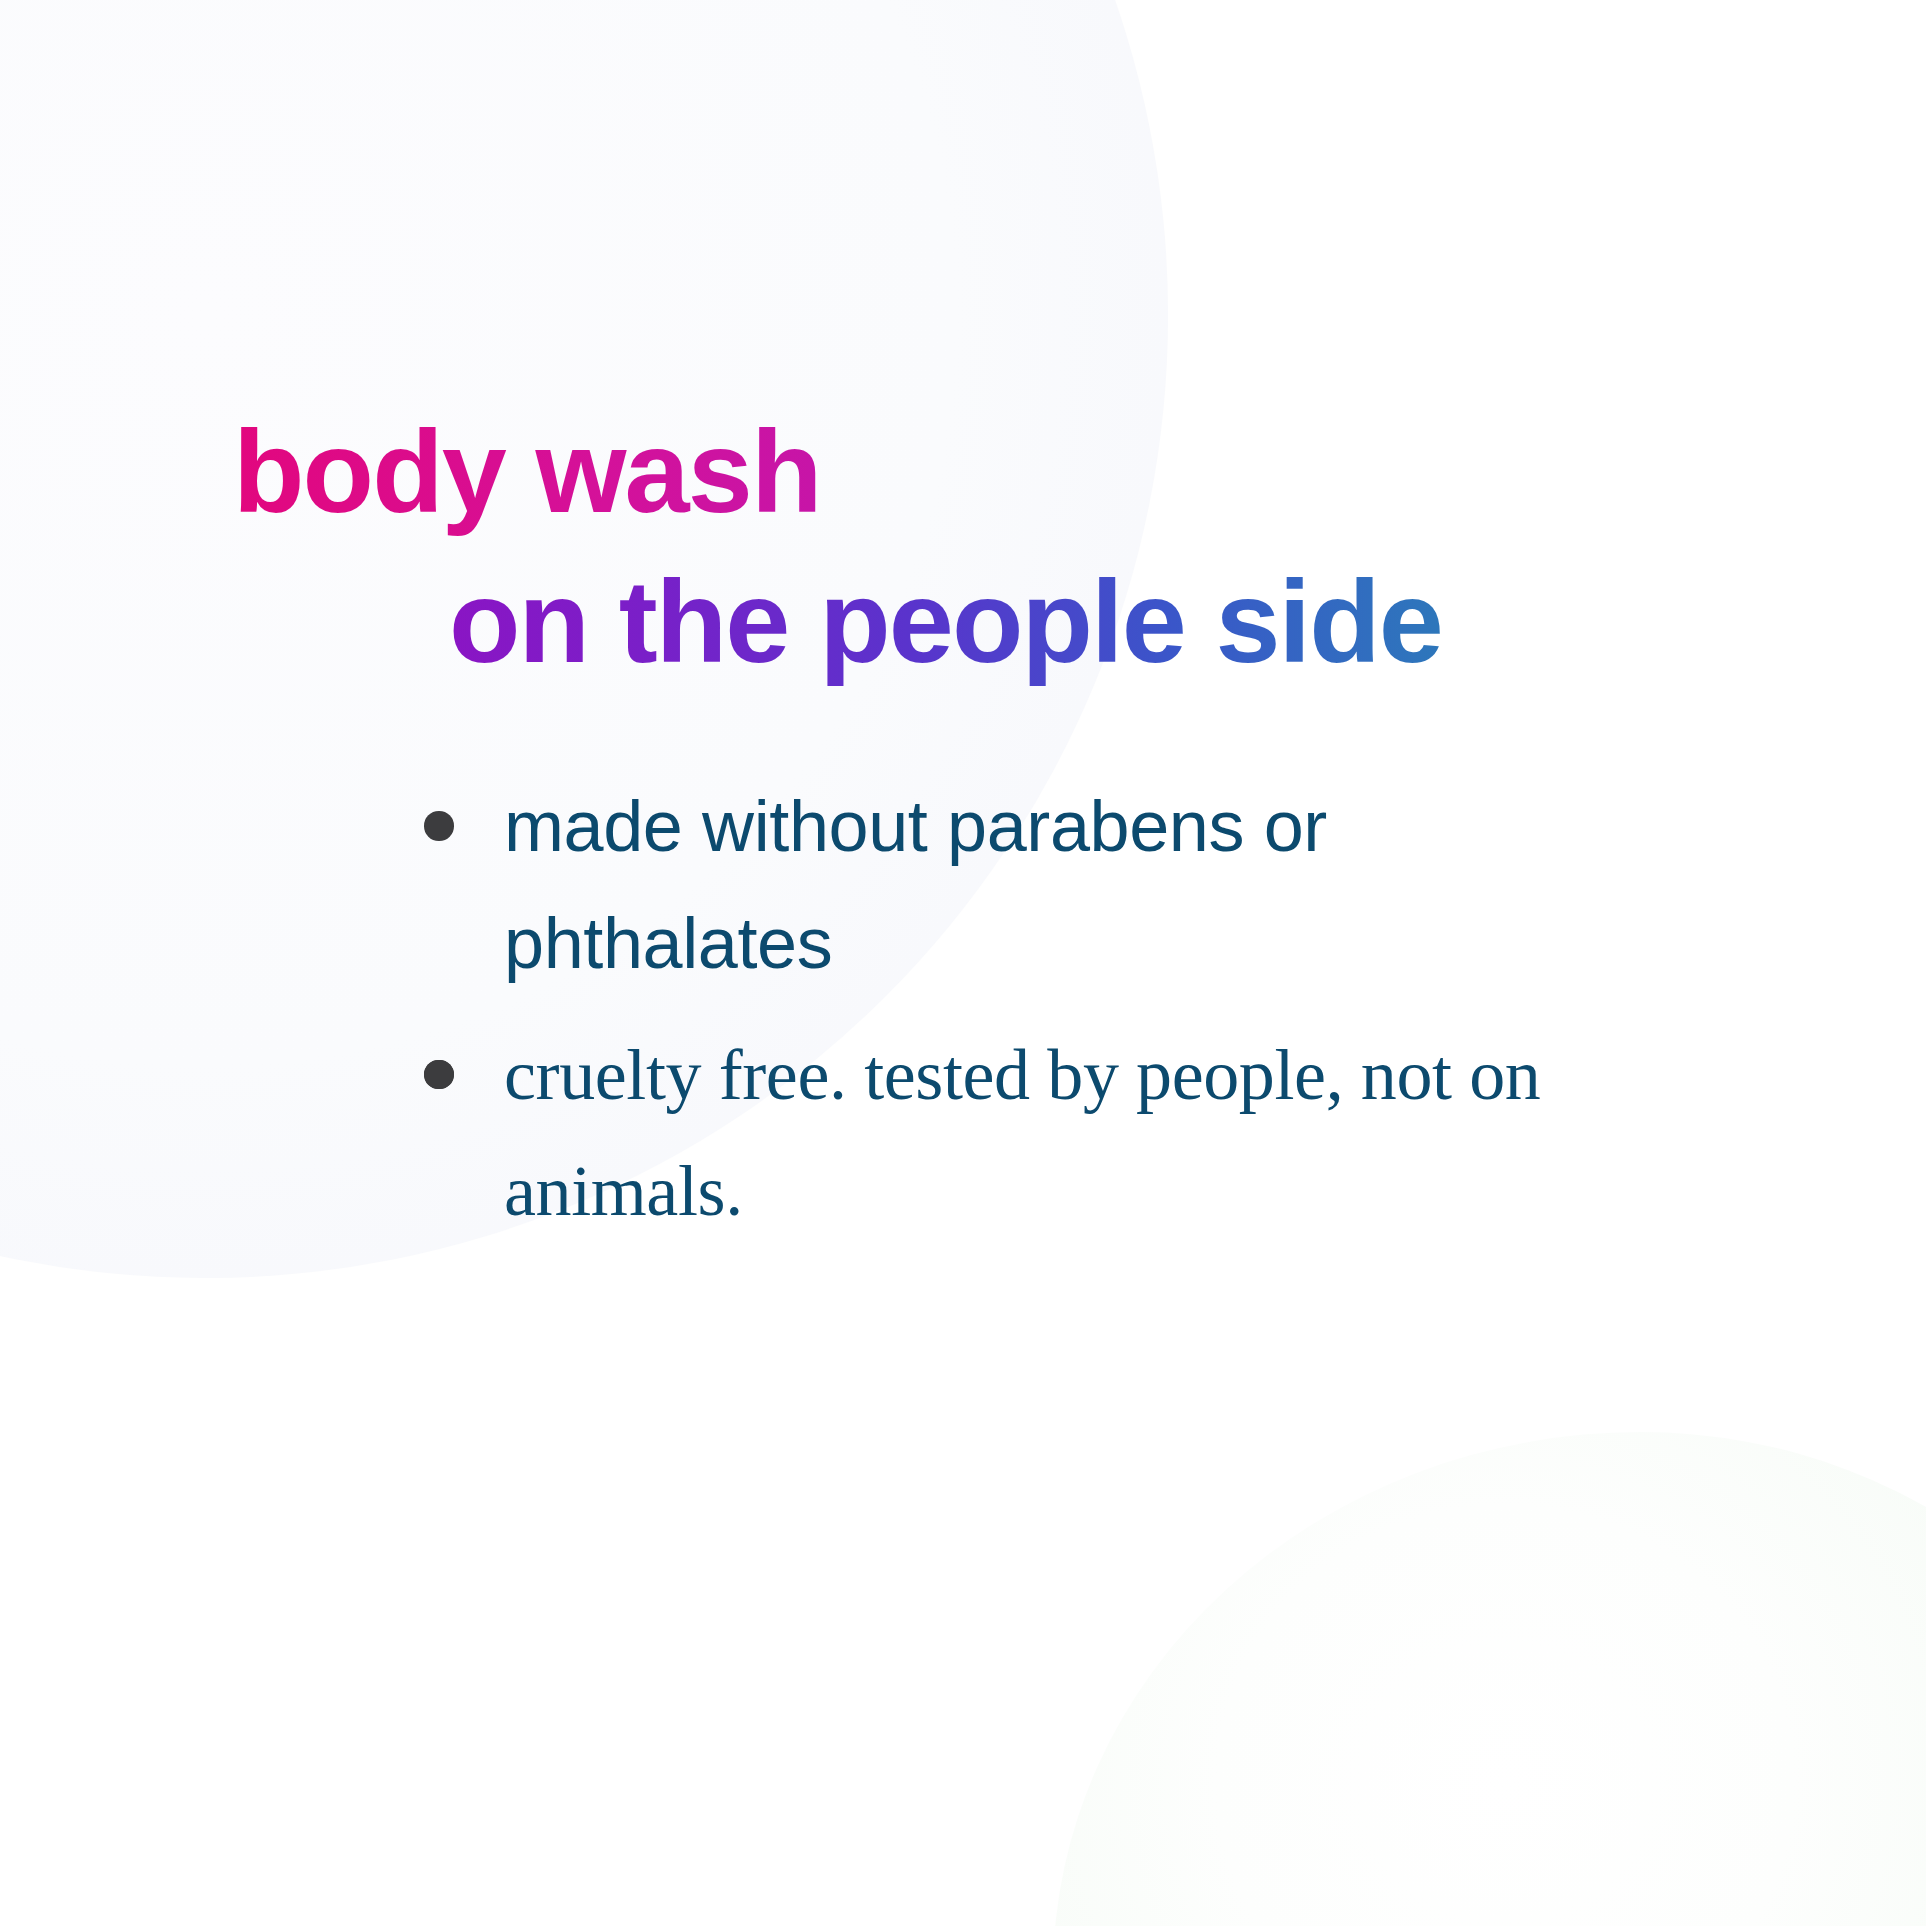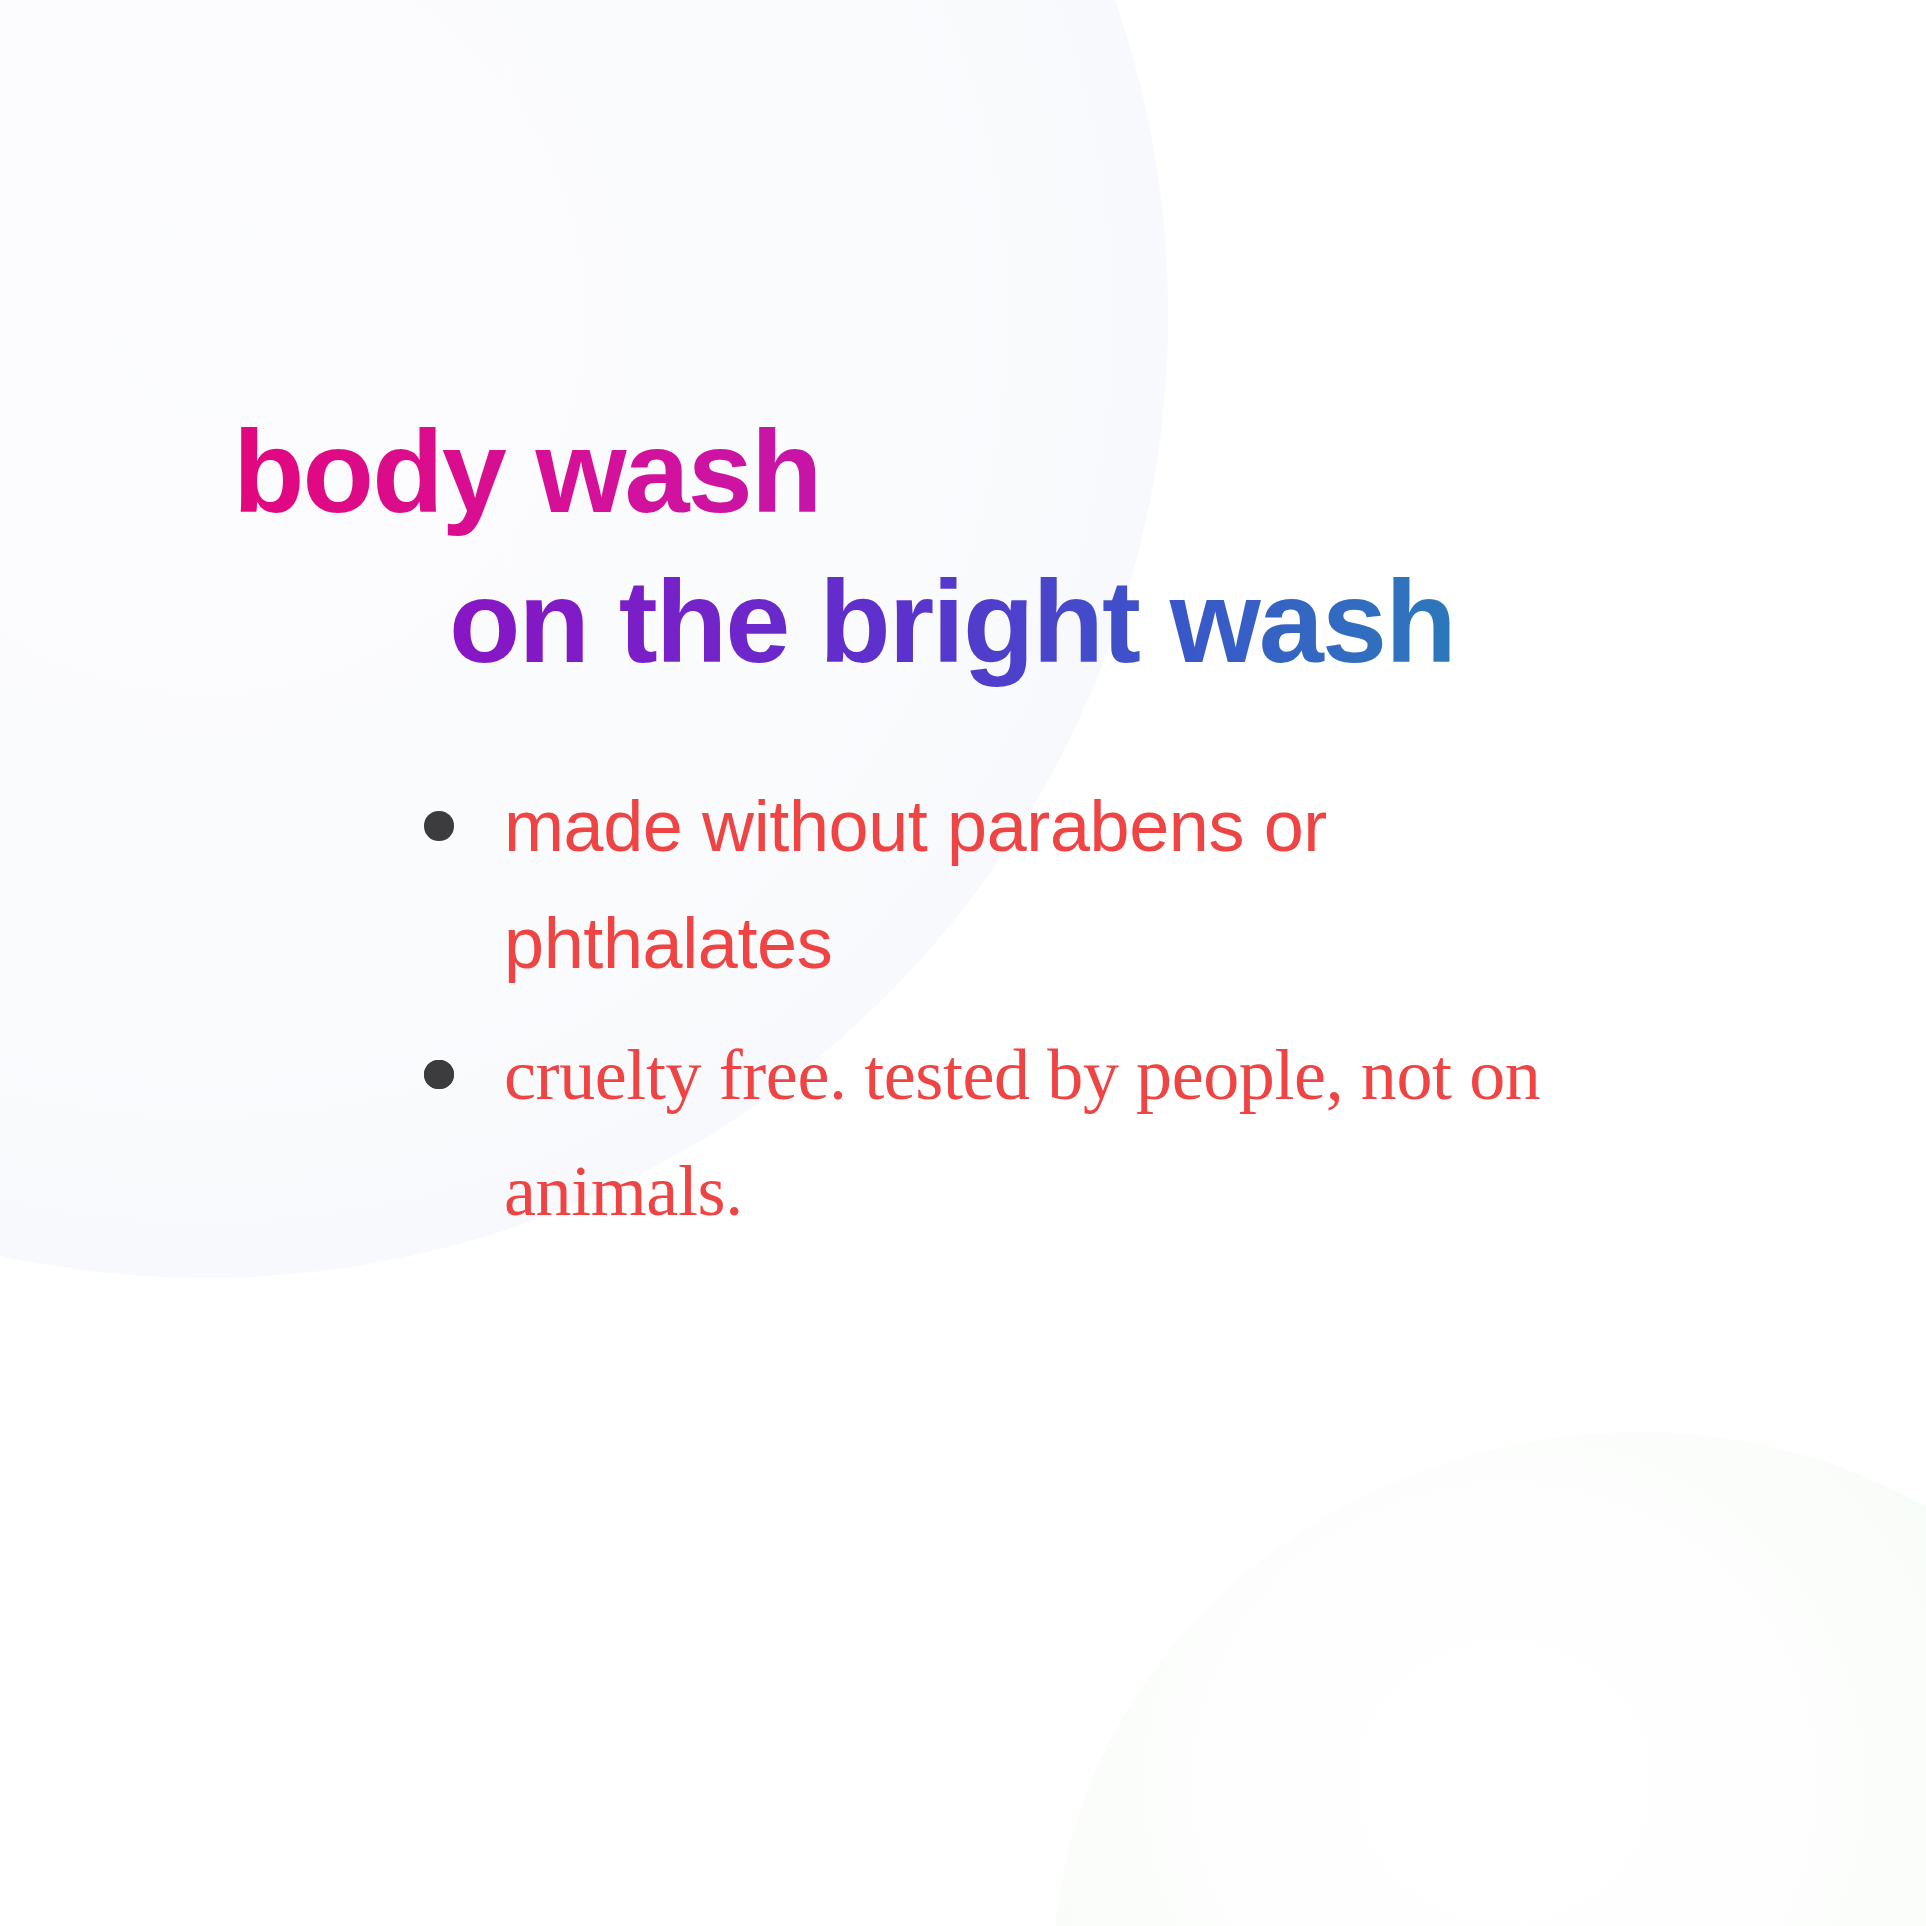--- a/index.html
+++ b/index.html
@@ -208,21 +208,21 @@
     top: 768px;
     width: 1926px;
     list-style: none;
     margin: 0;
     padding: 0;
   }
   .bullet {
     position: relative;
     margin: 0 0 15.4px 0;
     padding: 0 0 0 504px;
-    color: #ef4444;
+    color: #0c4a6e;
     font-size: 72px;
     font-weight: 400;
     line-height: 1.62;
     letter-spacing: -0.4px;
   }
   .bullet:last-child { margin-bottom: 0; font-family: Liberation Serif, serif; }
   .bullet-dot {
     position: absolute;
     left: 424px;
     top: 43px;
@@ -244,21 +244,21 @@
     <div class="bubble-topright"></div>
     <div class="bubble-topright-rim"></div>
     <div class="bubble-bottom"></div>
     <div class="bubble-bottom-rim"></div>
   </div>
 
   <div class="content">
 
     <div class="headline">
       <div class="headline-line headline-line-1">body wash</div>
-      <div class="headline-line headline-line-2">on the bright wash</div>
+      <div class="headline-line headline-line-2">on the people side</div>
     </div>
 
     <ul class="bullets">
       <li class="bullet">
         <span class="bullet-dot"></span>
         <span class="bullet-text">made without parabens or phthalates</span>
       </li>
       <li class="bullet">
         <span class="bullet-dot"></span>
       </li>

